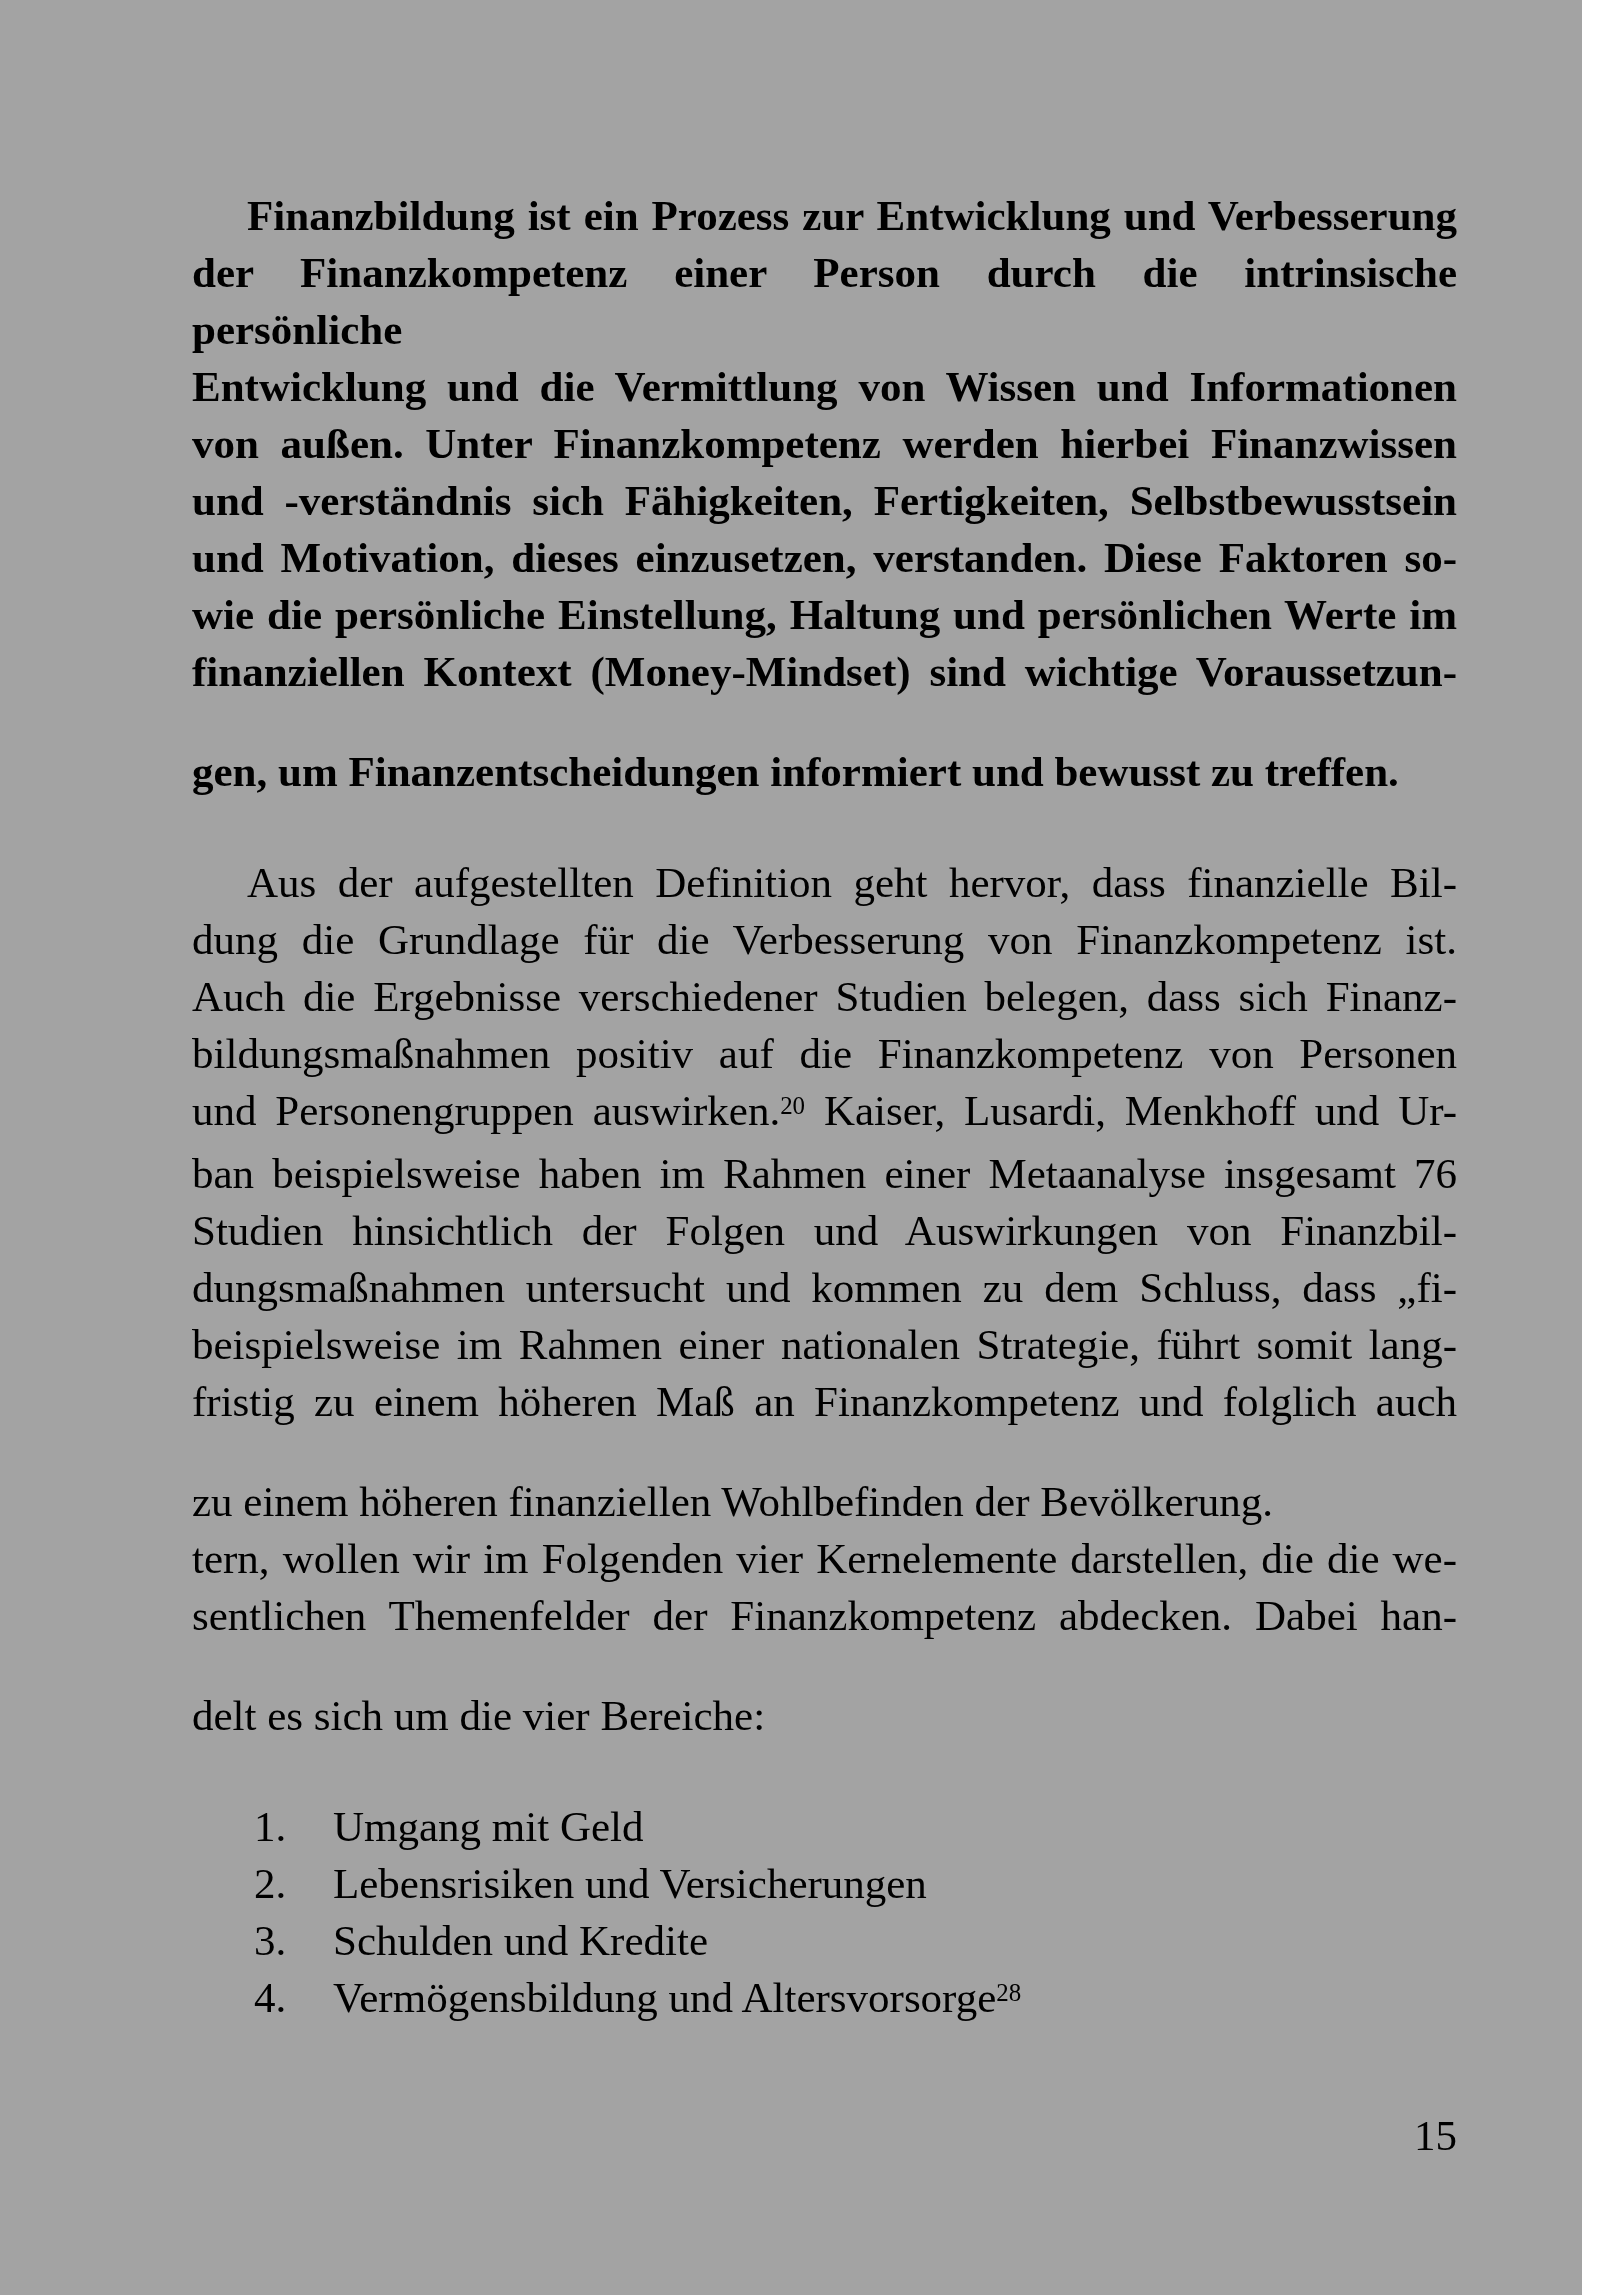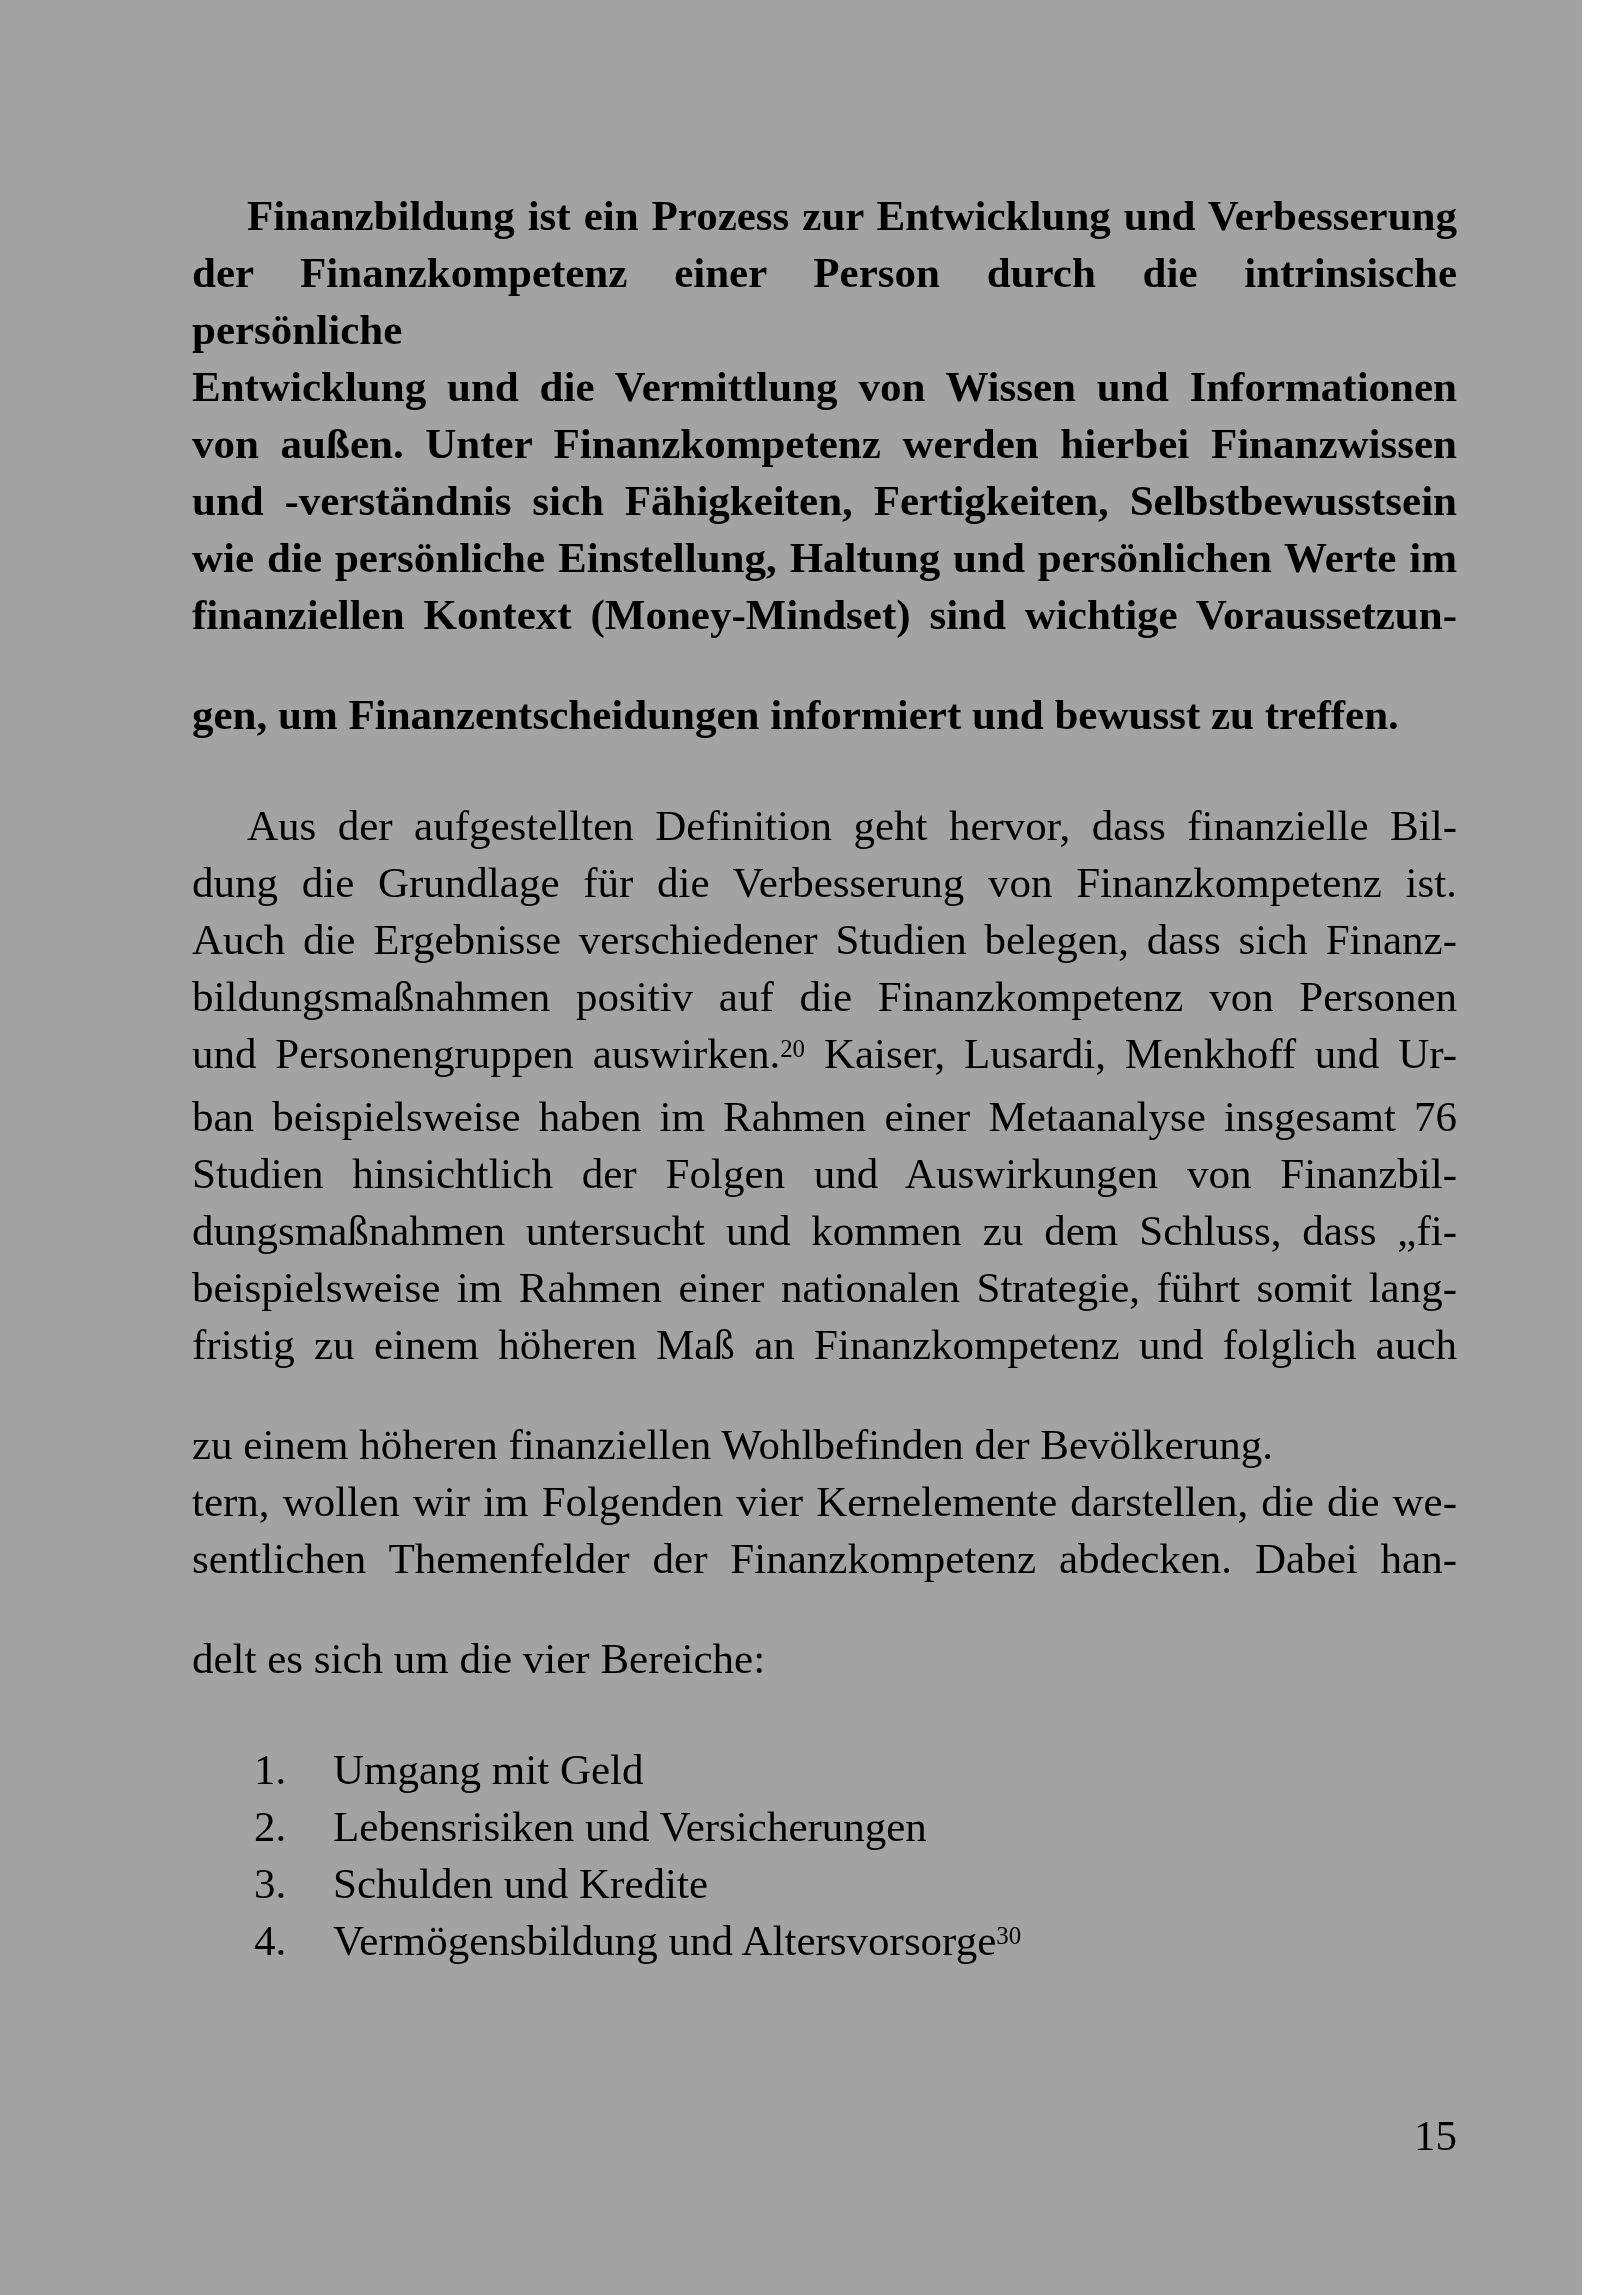--- a/index.html
+++ b/index.html
@@ -64,20 +64,21 @@
 <body>
 
 <div class="page">
   <main class="text-block">
     <section class="para bold">
         <div class="line first">Finanzbildung ist ein Prozess zur Entwicklung und Verbesserung</div>
         <div class="line">der Finanzkompetenz einer Person durch die intrinsische persönliche</div>
         <div class="line">Entwicklung und die Vermittlung von Wissen und Informationen</div>
         <div class="line">von außen. Unter Finanzkompetenz werden hierbei Finanzwissen</div>
         <div class="line">und -verständnis sich Fähigkeiten, Fertigkeiten, Selbstbewusstsein</div>
+        <div class="line">und Motivation, dieses einzusetzen, verstanden. Diese Faktoren so-</div>
         <div class="line">wie die persönliche Einstellung, Haltung und persönlichen Werte im</div>
         <div class="line">finanziellen Kontext (Money-Mindset) sind wichtige Voraussetzun-</div>
         <div class="line last">gen, um Finanzentscheidungen informiert und bewusst zu treffen.</div>
       </section>
     <section class="para gap-before">
         <div class="line first">Aus der aufgestellten Definition geht hervor, dass finanzielle Bil-</div>
         <div class="line">dung die Grundlage für die Verbesserung von Finanzkompetenz ist.</div>
         <div class="line">Auch die Ergebnisse verschiedener Studien belegen, dass sich Finanz-</div>
         <div class="line">bildungsmaßnahmen positiv auf die Finanzkompetenz von Personen</div>
         <div class="line">und Personengruppen auswirken.<sup class="fnref">20</sup> Kaiser, Lusardi, Menkhoff und Ur-</div>
@@ -90,18 +91,18 @@
       </section>
     <section class="para">
         <div class="line">tern, wollen wir im Folgenden vier Kernelemente darstellen, die die we-</div>
         <div class="line">sentlichen Themenfelder der Finanzkompetenz abdecken. Dabei han-</div>
         <div class="line last">delt es sich um die vier Bereiche:</div>
       </section>
     <div class="numbered-list">
         <div class="list-line"><span class="list-number">1.</span><span>Umgang mit Geld</span></div>
         <div class="list-line"><span class="list-number">2.</span><span>Lebensrisiken und Versicherungen</span></div>
         <div class="list-line"><span class="list-number">3.</span><span>Schulden und Kredite</span></div>
-        <div class="list-line"><span class="list-number">4.</span><span>Vermögensbildung und Altersvorsorge<sup class="fnref">30</sup></span></div>
+        <div class="list-line"><span class="list-number">4.</span><span>Vermögensbildung und Altersvorsorge<sup class="fnref">28</sup></span></div>
       </div>
   </main>
   <div class="folio">15</div>
 </div>
 
 
 </body></html>

